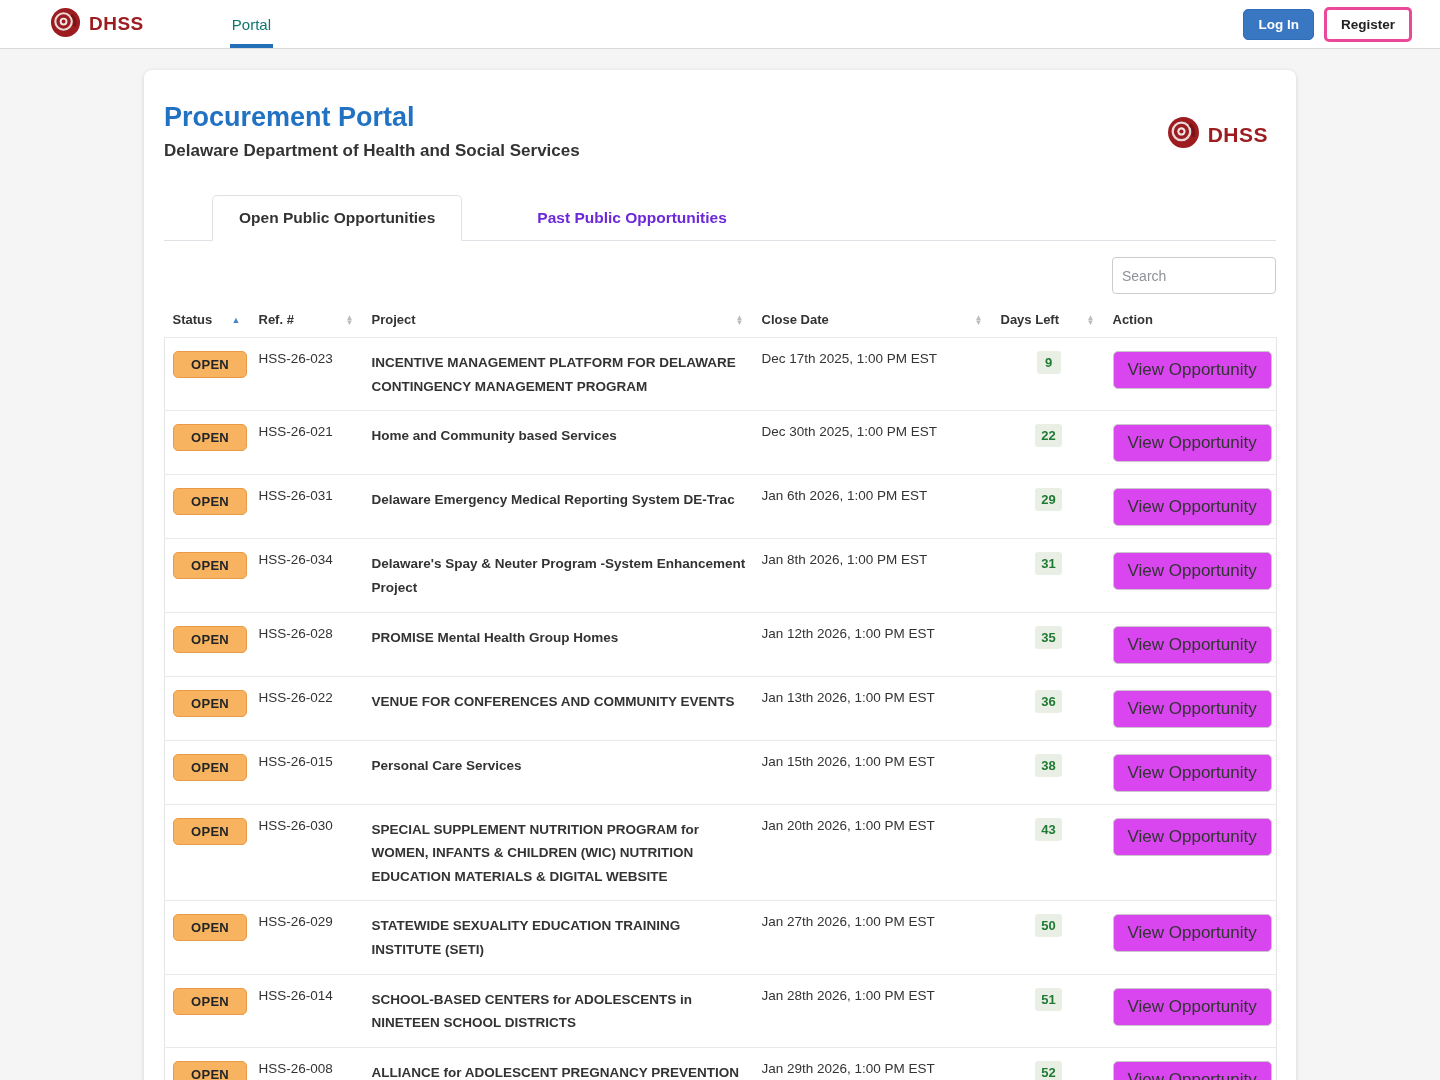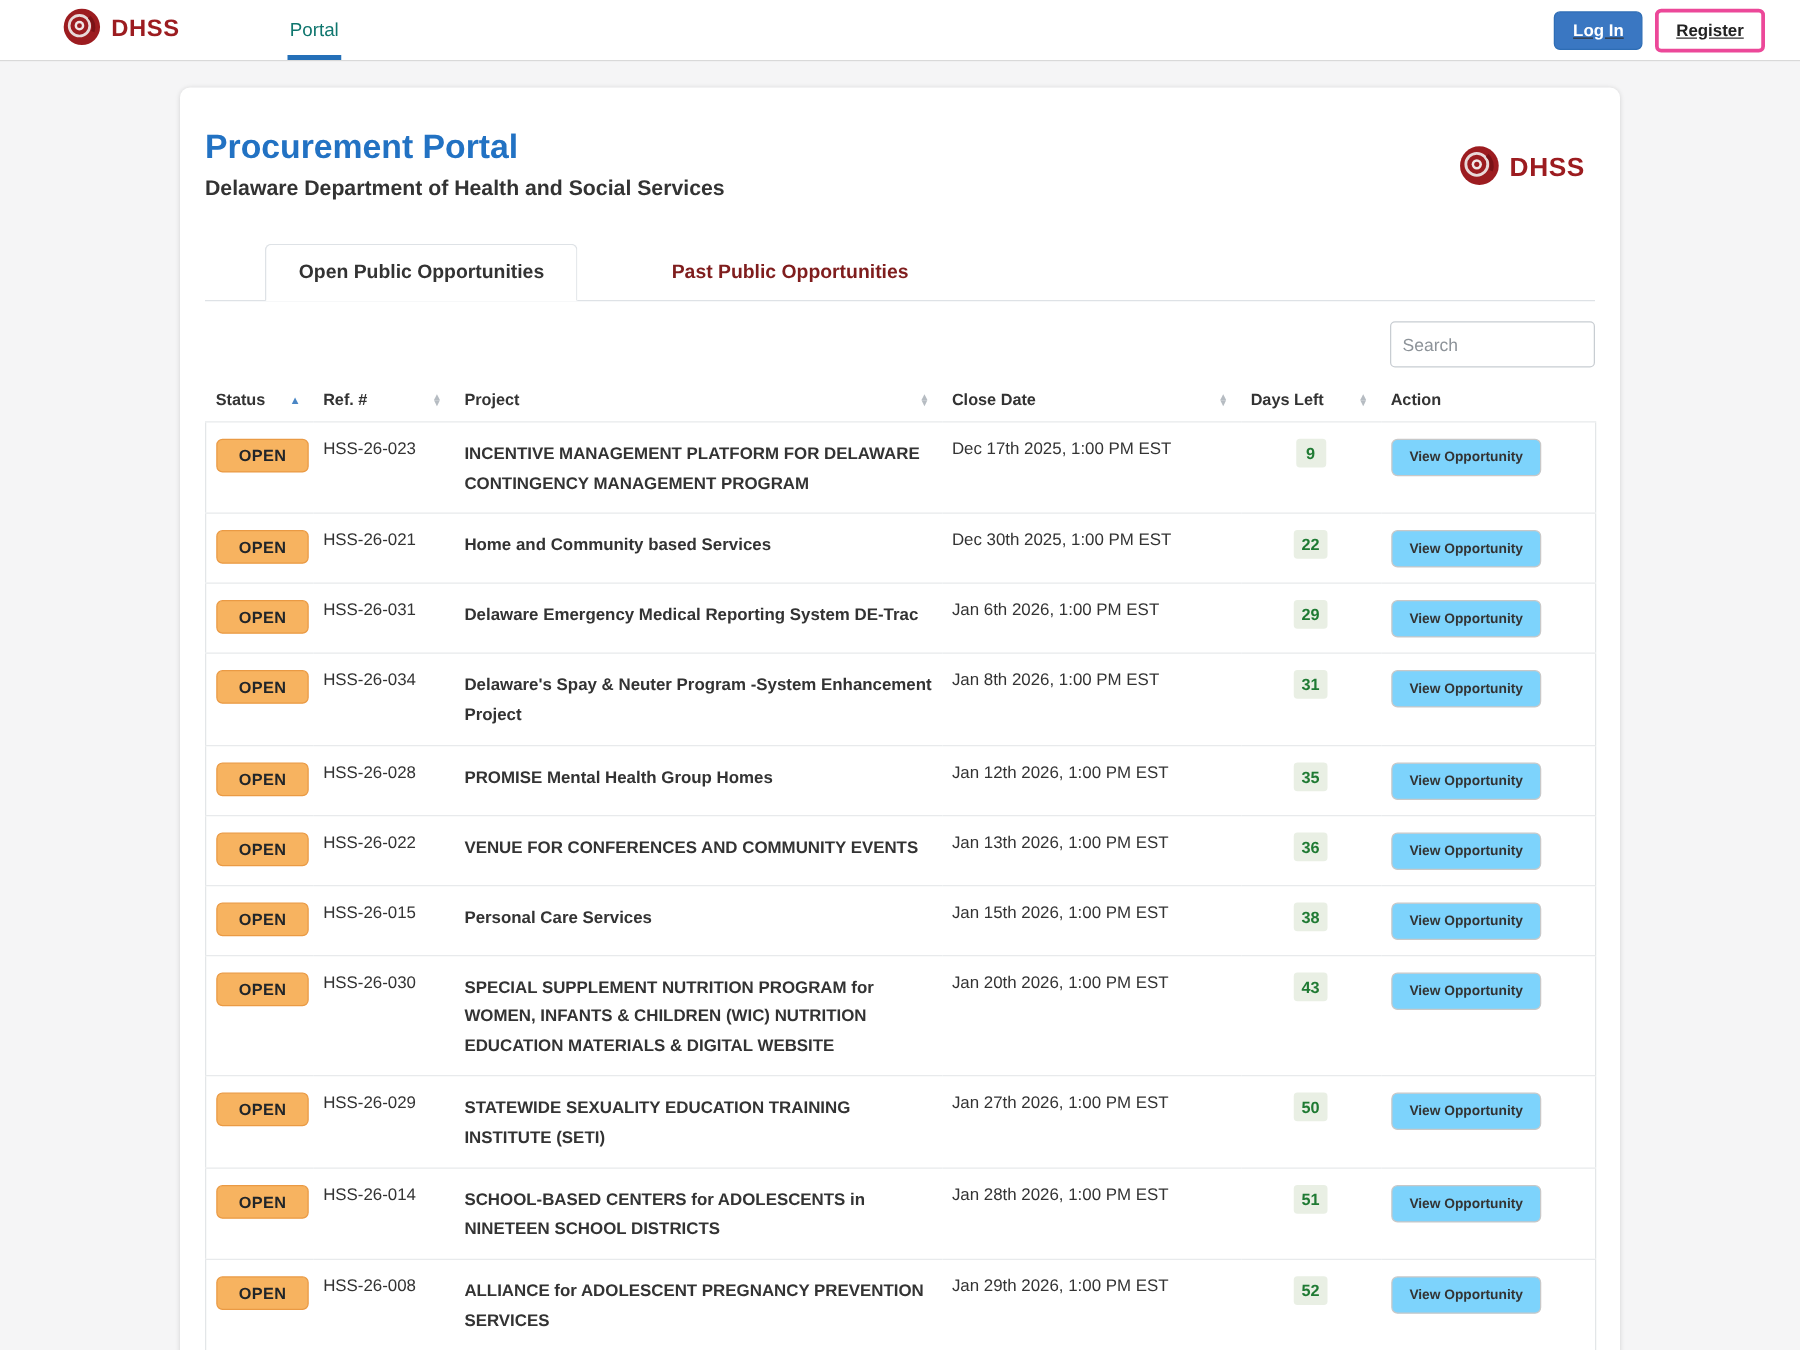--- a/index.html
+++ b/index.html
@@ -42,21 +42,20 @@
     text-decoration: none;
     border-bottom: 4px solid transparent;
     border-top: 4px solid transparent;
   }
   .nav-link.active { border-bottom-color: #2470b8; }
   .navbar-right {
     margin-left: auto;
     display: flex;
     align-items: center;
     gap: 10px;
-    text-decoration: underline;
   }
   .btn {
     font-family: "Liberation Sans", sans-serif;
     font-size: 13.5px;
     font-weight: bold;
     border-radius: 5px;
     padding: 7px 14px;
     cursor: pointer;
   }
   .btn-primary {
@@ -114,21 +113,21 @@
     background: transparent;
     border: 1px solid transparent;
     margin-left: 48px;
   }
   .tab.active {
     color: #333;
     background: #fff;
     border-color: #dee2e6 #dee2e6 #fff #dee2e6;
     border-radius: 5px 5px 0 0;
   }
-  .tab.inactive { color: #7f1d1d; }
+  .tab.inactive { color: #6d28d9; }
 
   
   .search-row {
     display: flex;
     justify-content: flex-end;
     padding: 16px 0 10px 0;
   }
   .search-input {
     width: 164px;
     height: 37px;
@@ -205,30 +204,29 @@
     display: inline-block;
     min-width: 24px;
     background: #e9efe4;
     border-radius: 3px;
     color: #1f7a33;
     font-size: 13px;
     font-weight: bold;
     padding: 4px 6px;
   }
   .view-btn {
-    background: #7dd3fc;
+    background: #d946ef;
     border: 1px solid #c8c8c8;
     border-radius: 5px;
     color: #333;
-    font-size: 11px;
+    font-size: 17px;
     font-family: "Liberation Sans", sans-serif;
     padding: 8px 14px;
     cursor: pointer;
     white-space: nowrap;
-    font-weight: bold;
   }
 
   
   .logo-mark { display: inline-block; }
 </style>
 </head>
 <body>
 
 <div class="navbar">
   <div class="brand">

